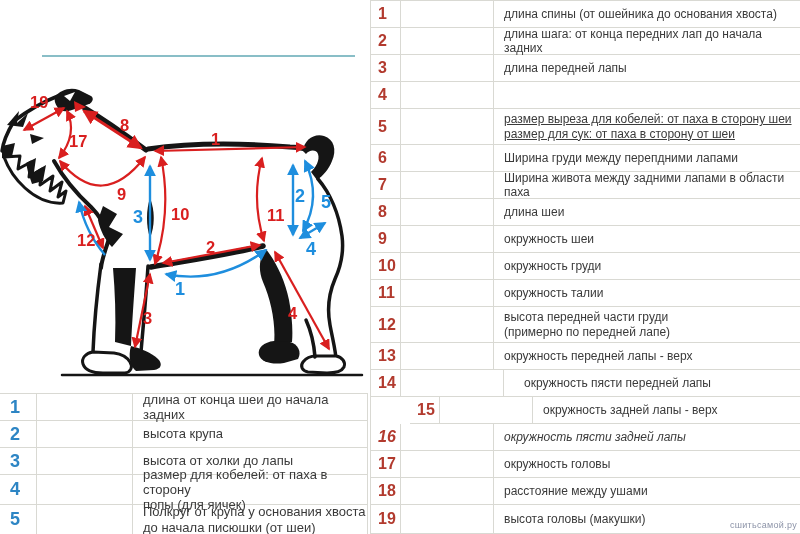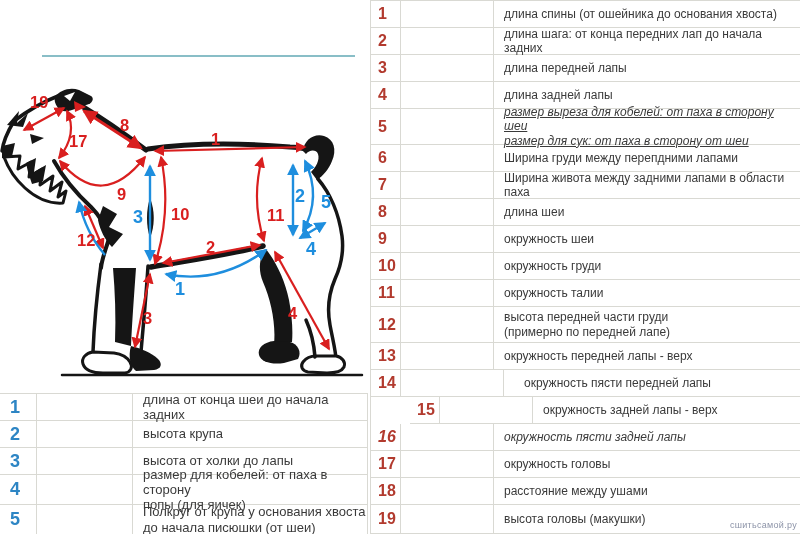--- a/index.html
+++ b/index.html
@@ -21,21 +21,21 @@
   .lbl.red{fill:var(--red,#d91f1f);font-size:16.5px;}
   .lbl.blue{fill:var(--blue,#1e8ede);font-size:18px;}
   
   .mtable{position:absolute;display:flex;flex-direction:column;box-sizing:border-box;background:#fff;}
   .trow{display:flex;flex:0 0 auto;box-sizing:border-box;border-bottom:1px solid var(--border,#d9d9d3);}
   .trow .num{box-sizing:border-box;border-right:1px solid var(--border,#d9d9d3);
              font-weight:bold;display:flex;align-items:center;}
   .trow .mid{box-sizing:border-box;border-right:1px solid var(--border,#d9d9d3);}
   .trow .txt{box-sizing:border-box;display:flex;align-items:center;padding-left:10px;
              white-space:pre-line;line-height:1.18;}
-  .trow.und .txt{text-decoration:underline;font-style:italic;}
+  .trow.und .txt{text-decoration:underline;}
   
   .right-table{left:370px;top:0;width:430px;height:534px;border-left:1px solid var(--border,#d9d9d3);
                border-top:1px solid var(--border,#d9d9d3);}
   .right-table .num{width:30px;padding-left:7px;color:var(--num-red,#b23a2e);font-size:16px;}
   .right-table .mid{width:93px;}
   .right-table .txt{flex:1;font-size:12px;}
   
   .left-table{left:0;top:393px;width:368px;height:141px;border-top:1px solid var(--border,#d9d9d3);
               border-right:1px solid var(--border,#d9d9d3);}
   .left-table .num{width:37px;padding-left:10px;color:var(--num-blue,#2d85c4);font-size:18px;}
@@ -181,21 +181,20 @@
         <div class="txt">длина шага: от конца передних лап до начала задних</div>
       </div>
       <div class="trow" style="height: 27px;">
         <div class="num">3</div>
         <div class="mid"></div>
         <div class="txt">длина передней лапы</div>
       </div>
       <div class="trow" style="height: 27px;">
         <div class="num">4</div>
         <div class="mid"></div>
-        <div class="txt">длина задней лапы</div>
       </div>
       <div class="trow und" style="height: 36px;">
         <div class="num">5</div>
         <div class="mid"></div>
         <div class="txt">размер выреза для кобелей: от паха в сторону шеи
 размер для сук: от паха в сторону от шеи</div>
       </div>
       <div class="trow" style="height: 27px;">
         <div class="num">6</div>
         <div class="mid"></div>

